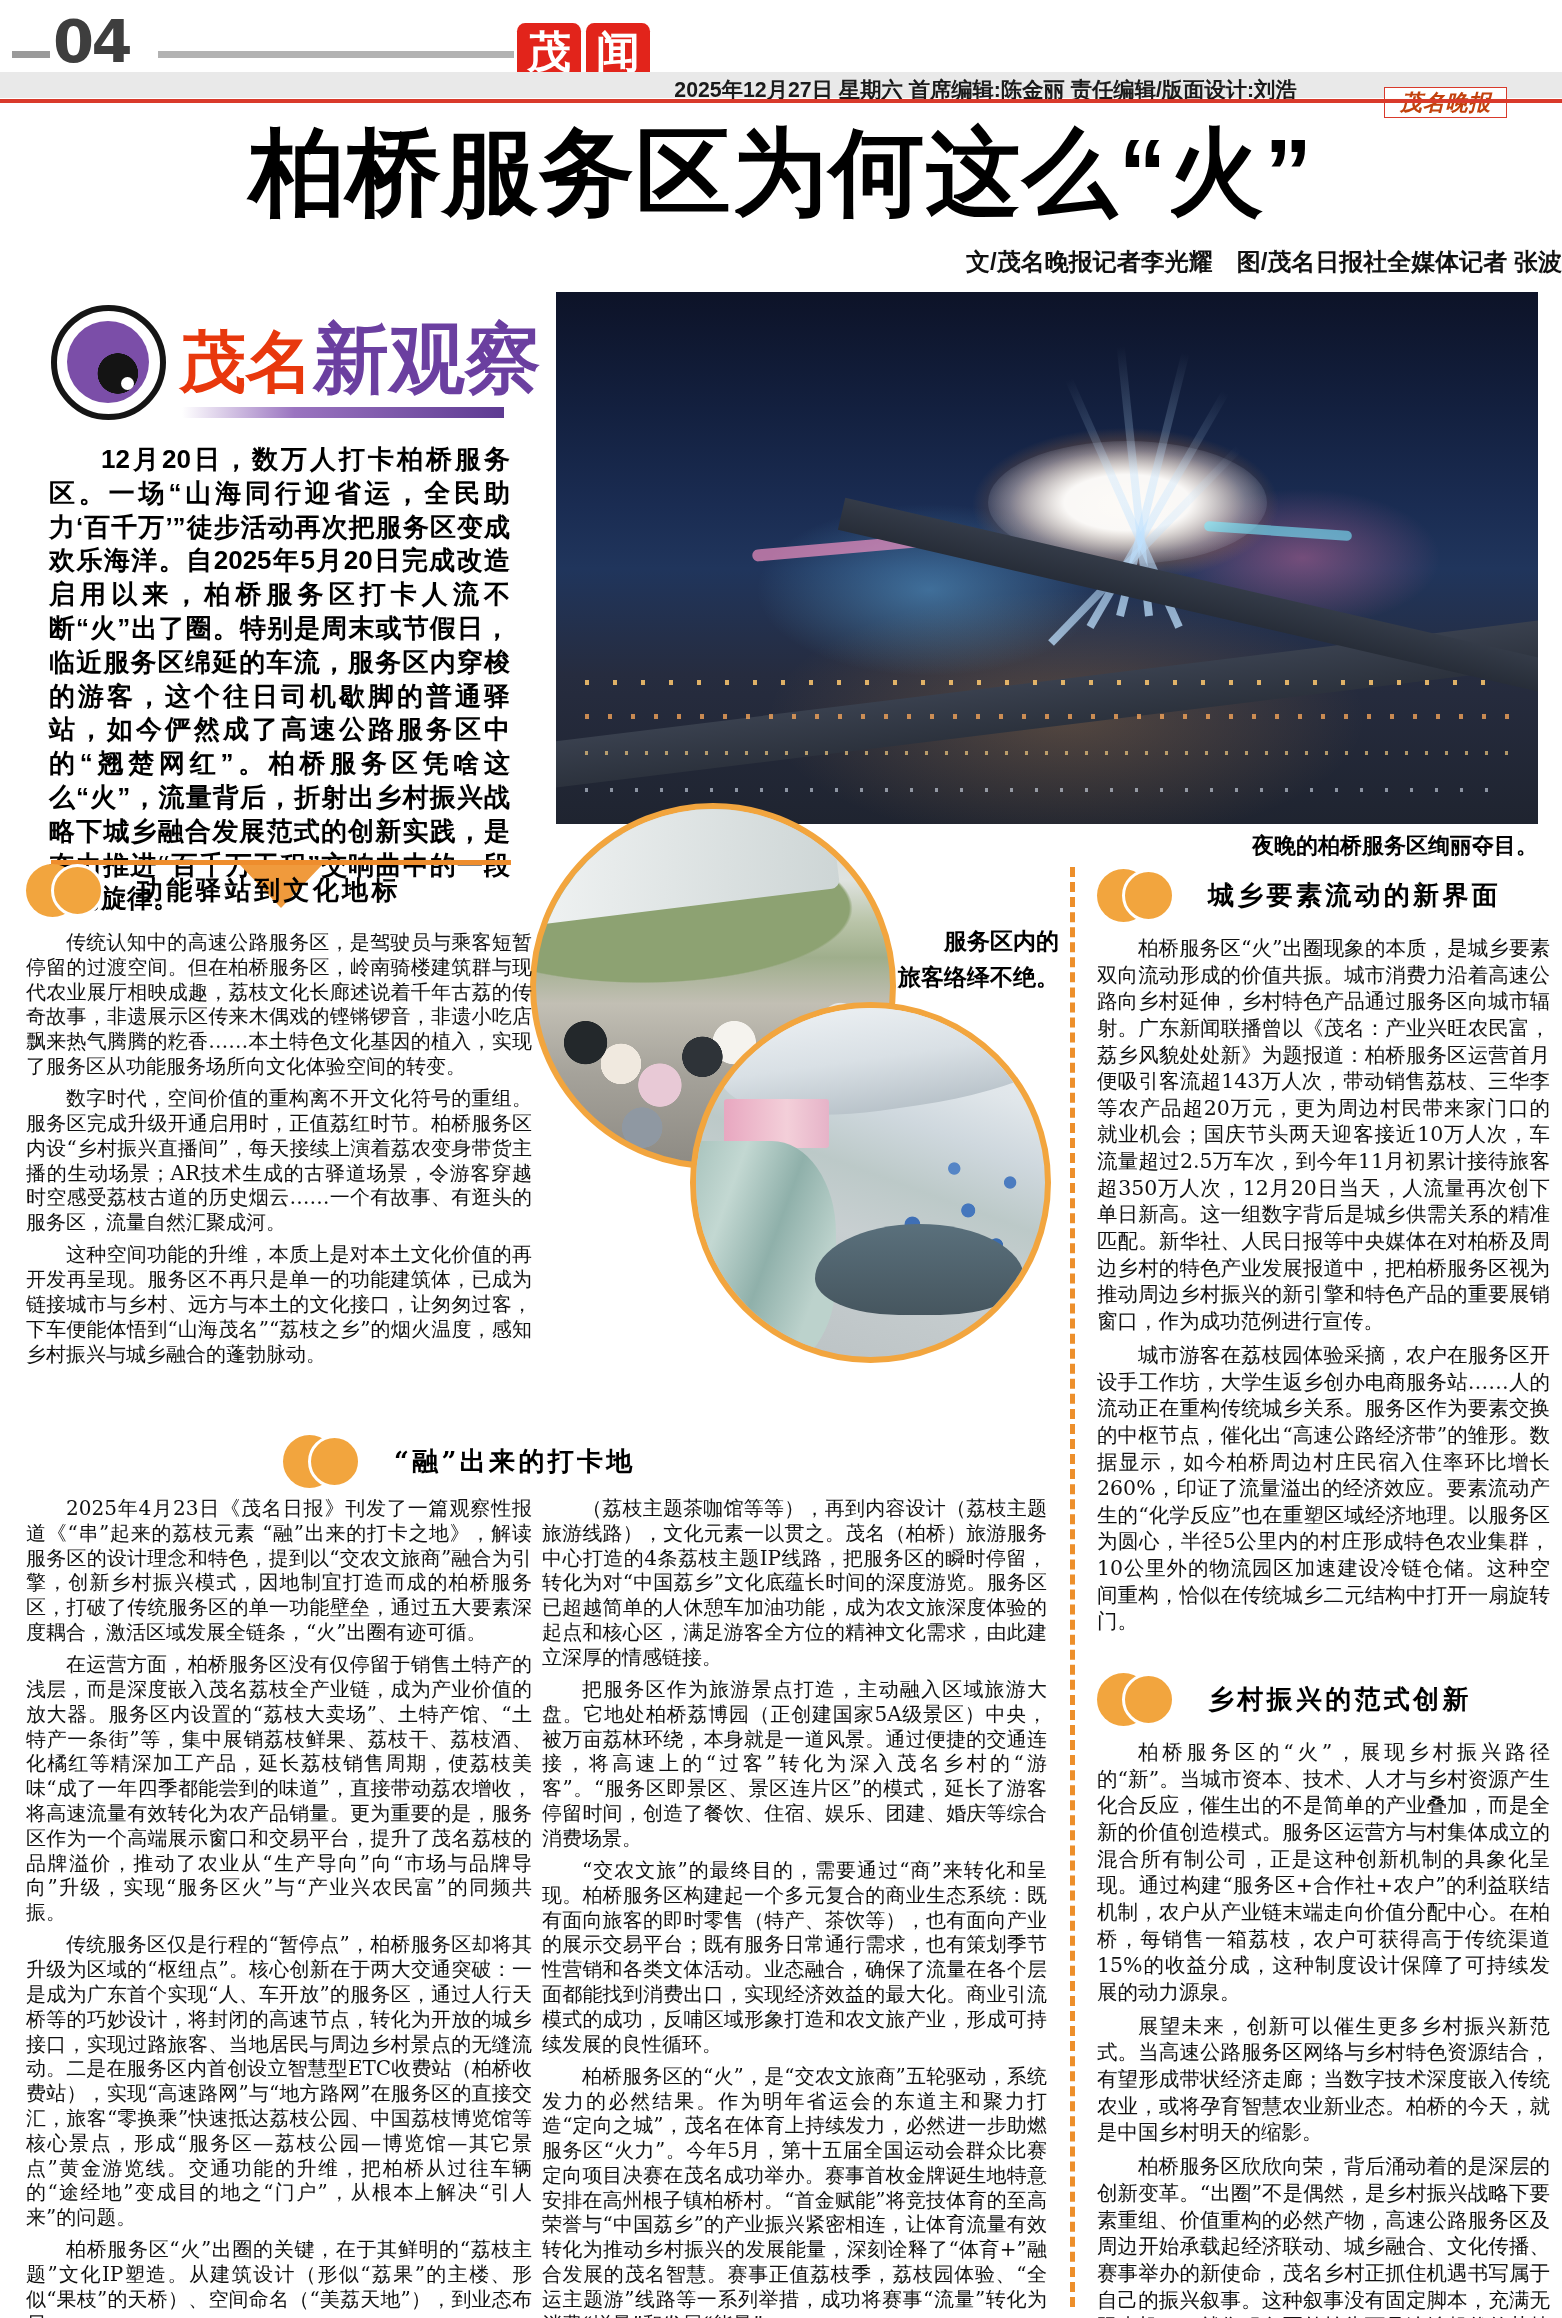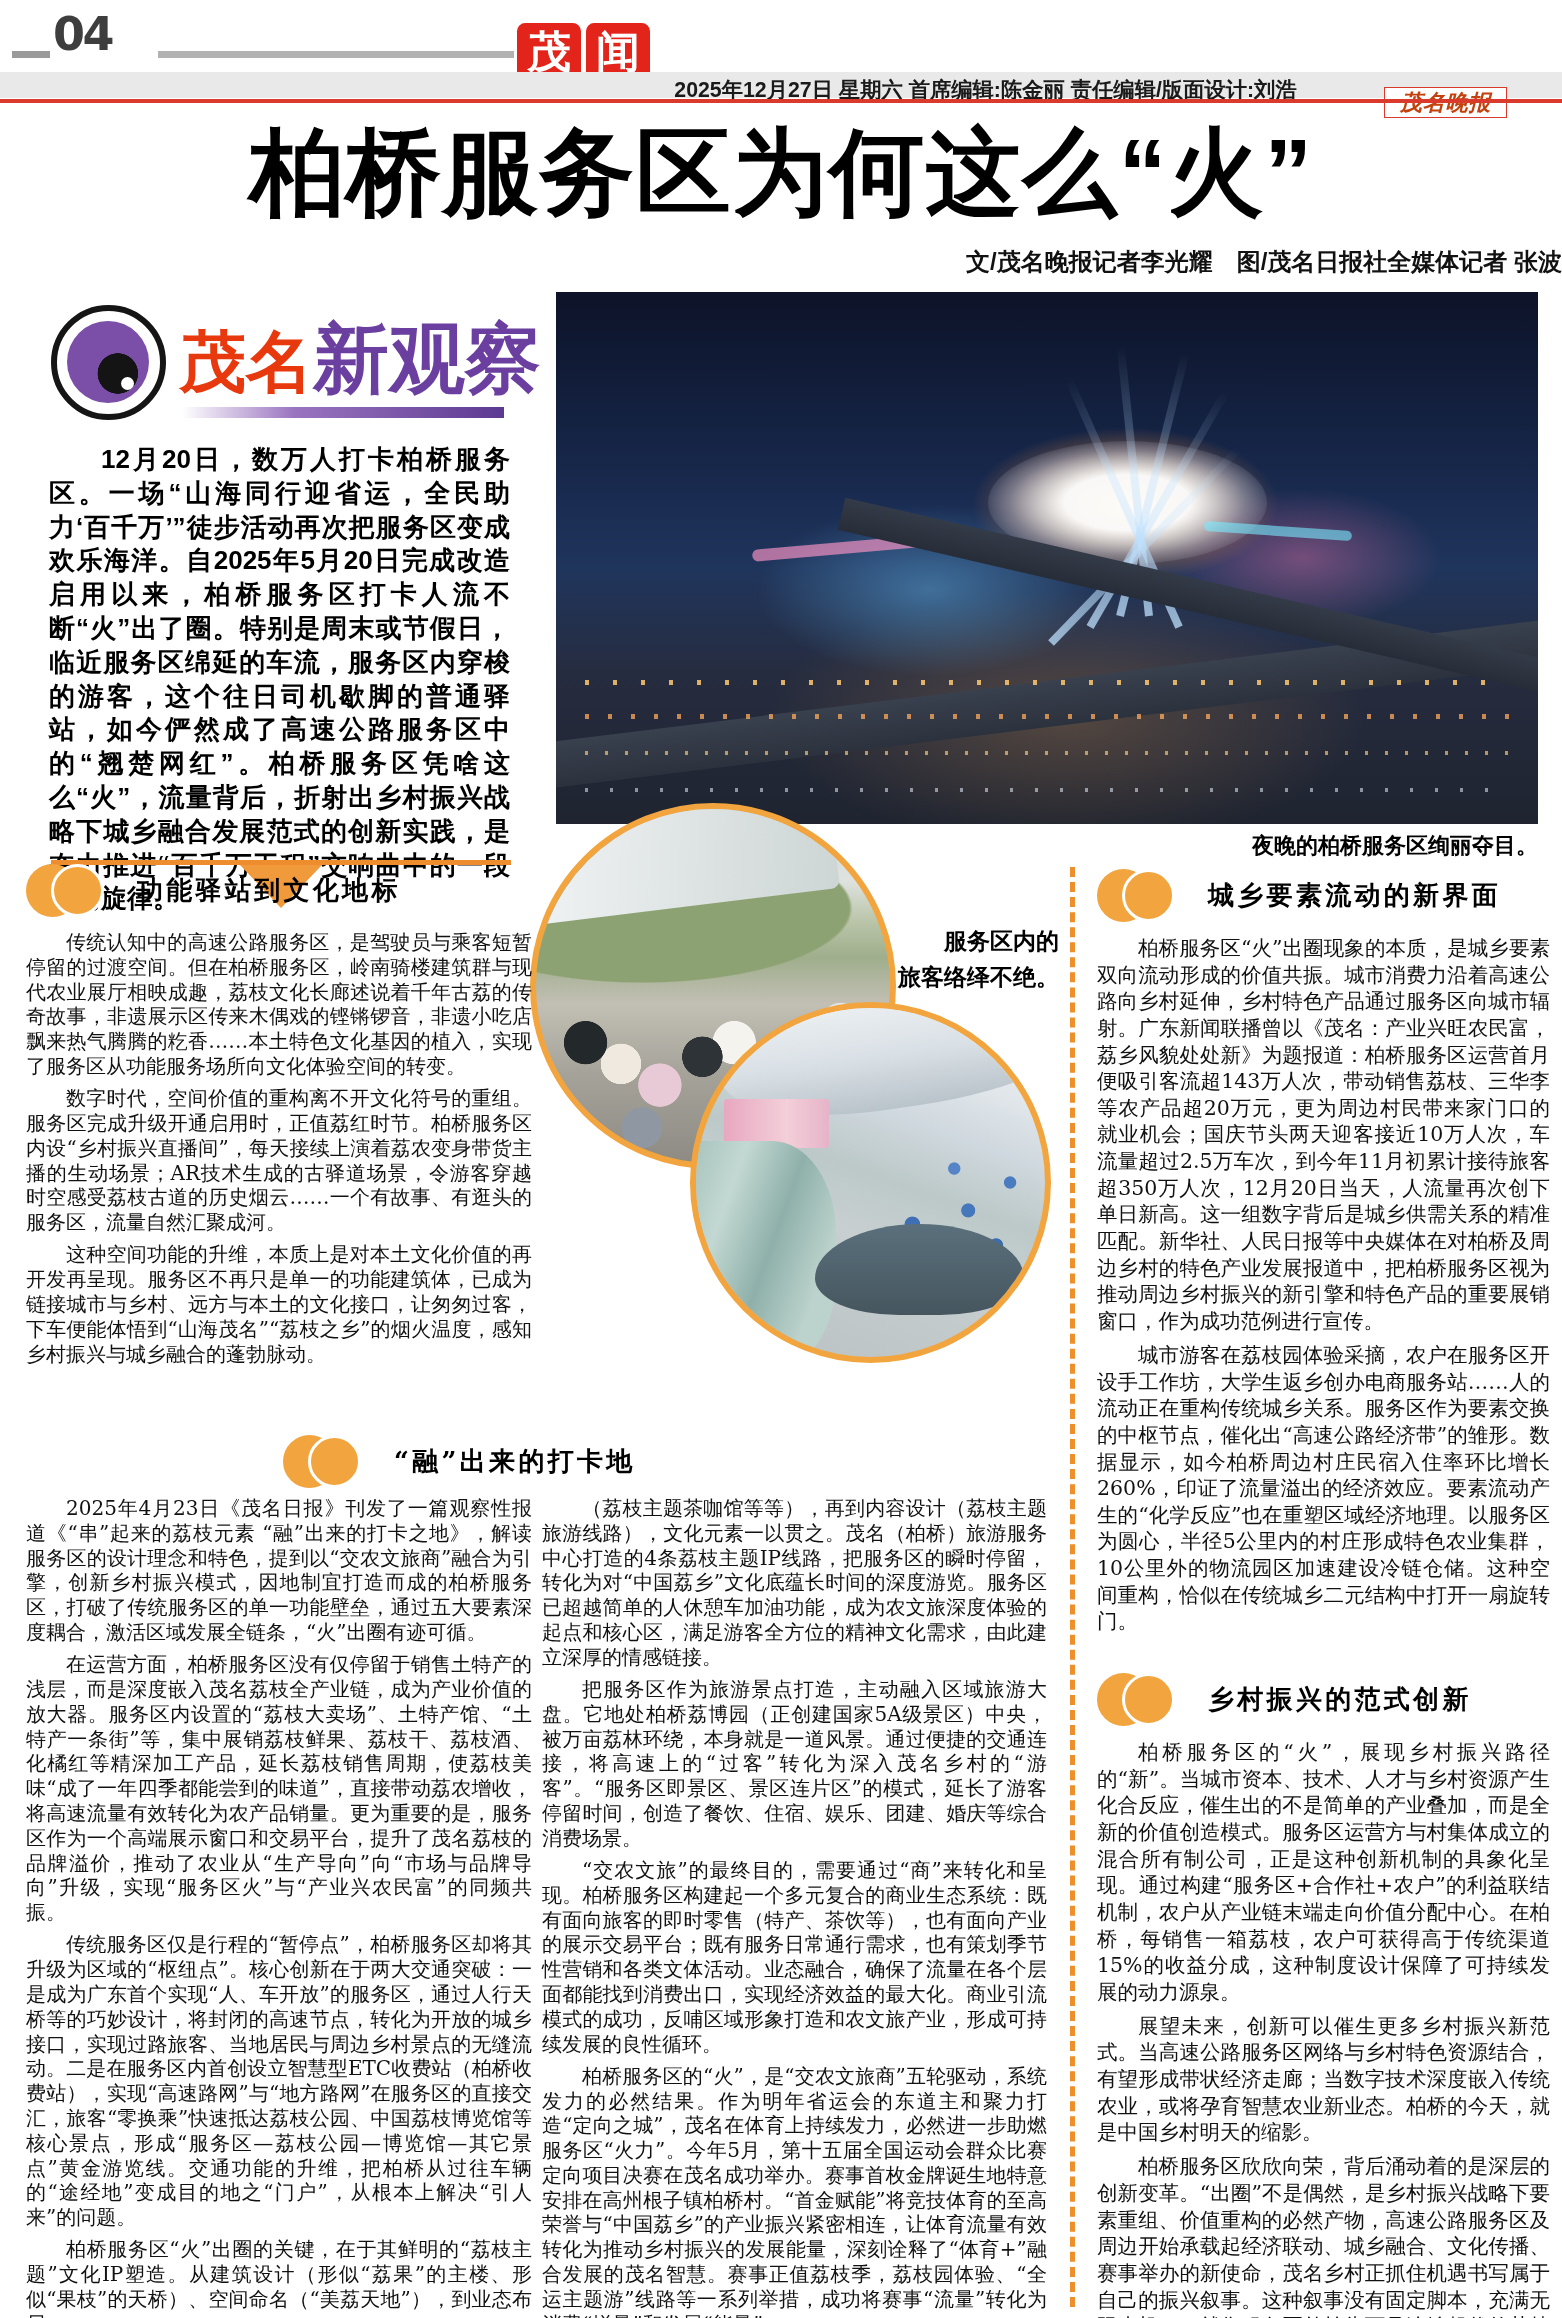--- a/index.html
+++ b/index.html
@@ -4,21 +4,21 @@
 <style>
   * { margin:0; padding:0; box-sizing:border-box; }
   html,body { background:#d8d8d8; }
   .page {
     position:relative; width:1562px; height:2319px; margin:0 auto;
     background:#ffffff; overflow:hidden;
     font-family:"DejaVu Serif", serif; color:#111;
   }
   
   .dash-left { position:absolute; left:11.5px; top:51px; width:38px; height:7.4px; background:#9a9a9a; }
-  .page-number { position:absolute; left:53px; top:6.6px; font-family:"DejaVu Sans", sans-serif; font-weight:700; font-size:46px; color:#3e3e3e; letter-spacing:-2.5px; }
+  .page-number { position:absolute; left:53px; top:6.6px; font-family:"DejaVu Sans", sans-serif; font-weight:700; font-size:59px; color:#3e3e3e; letter-spacing:-2.5px; }
   .rule-top { position:absolute; left:158px; top:51px; width:356px; height:7.4px; background:#b2b2b2; }
   .masthead-box { position:absolute; top:23px; width:64px; height:59px; background:#e2241b; border-radius:8.2px;
     display:flex; align-items:center; justify-content:center; color:#fff;
     font-family:"DejaVu Serif", serif; font-weight:700; font-size:44px; }
   .masthead-box.m1 { left:517px; }
   .masthead-box.m2 { left:586px; }
   .header-strip { position:absolute; left:0; top:72px; width:100%; height:26px; background:#e9e9e9; }
   .dateline { position:absolute; left:575px; top:75px; width:821px; text-align:center;
     font-family:"Liberation Sans", sans-serif; font-weight:700; font-size:21.3px; color:#1a1a1a; }
   .rule-red { position:absolute; left:0; top:99px; width:100%; height:4.1px; background:#d93a2b; }

